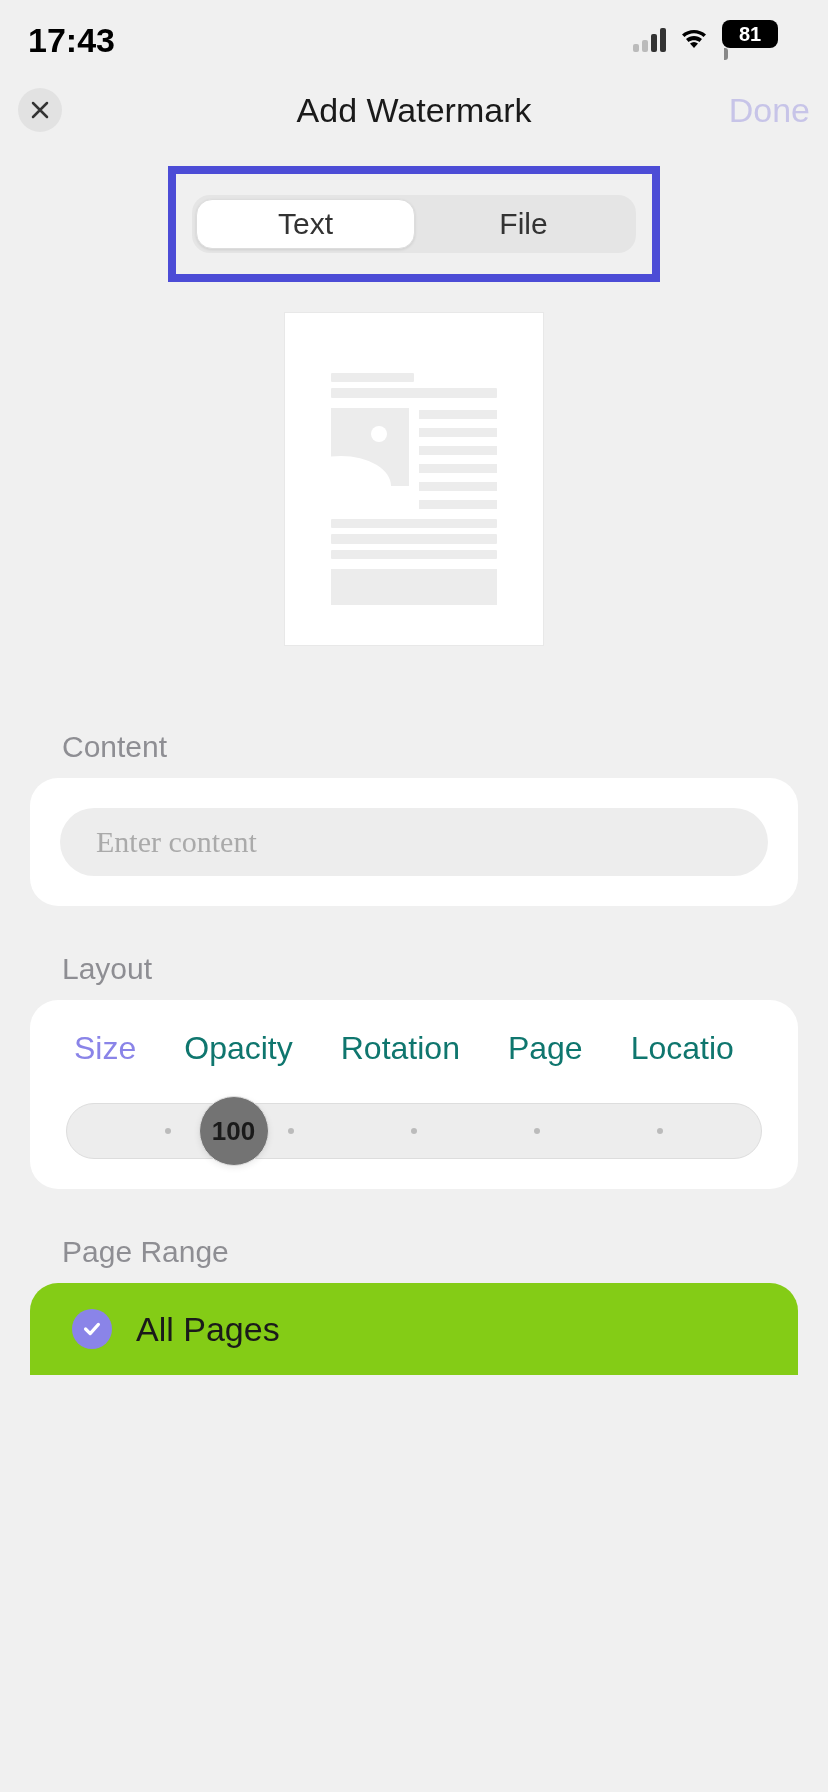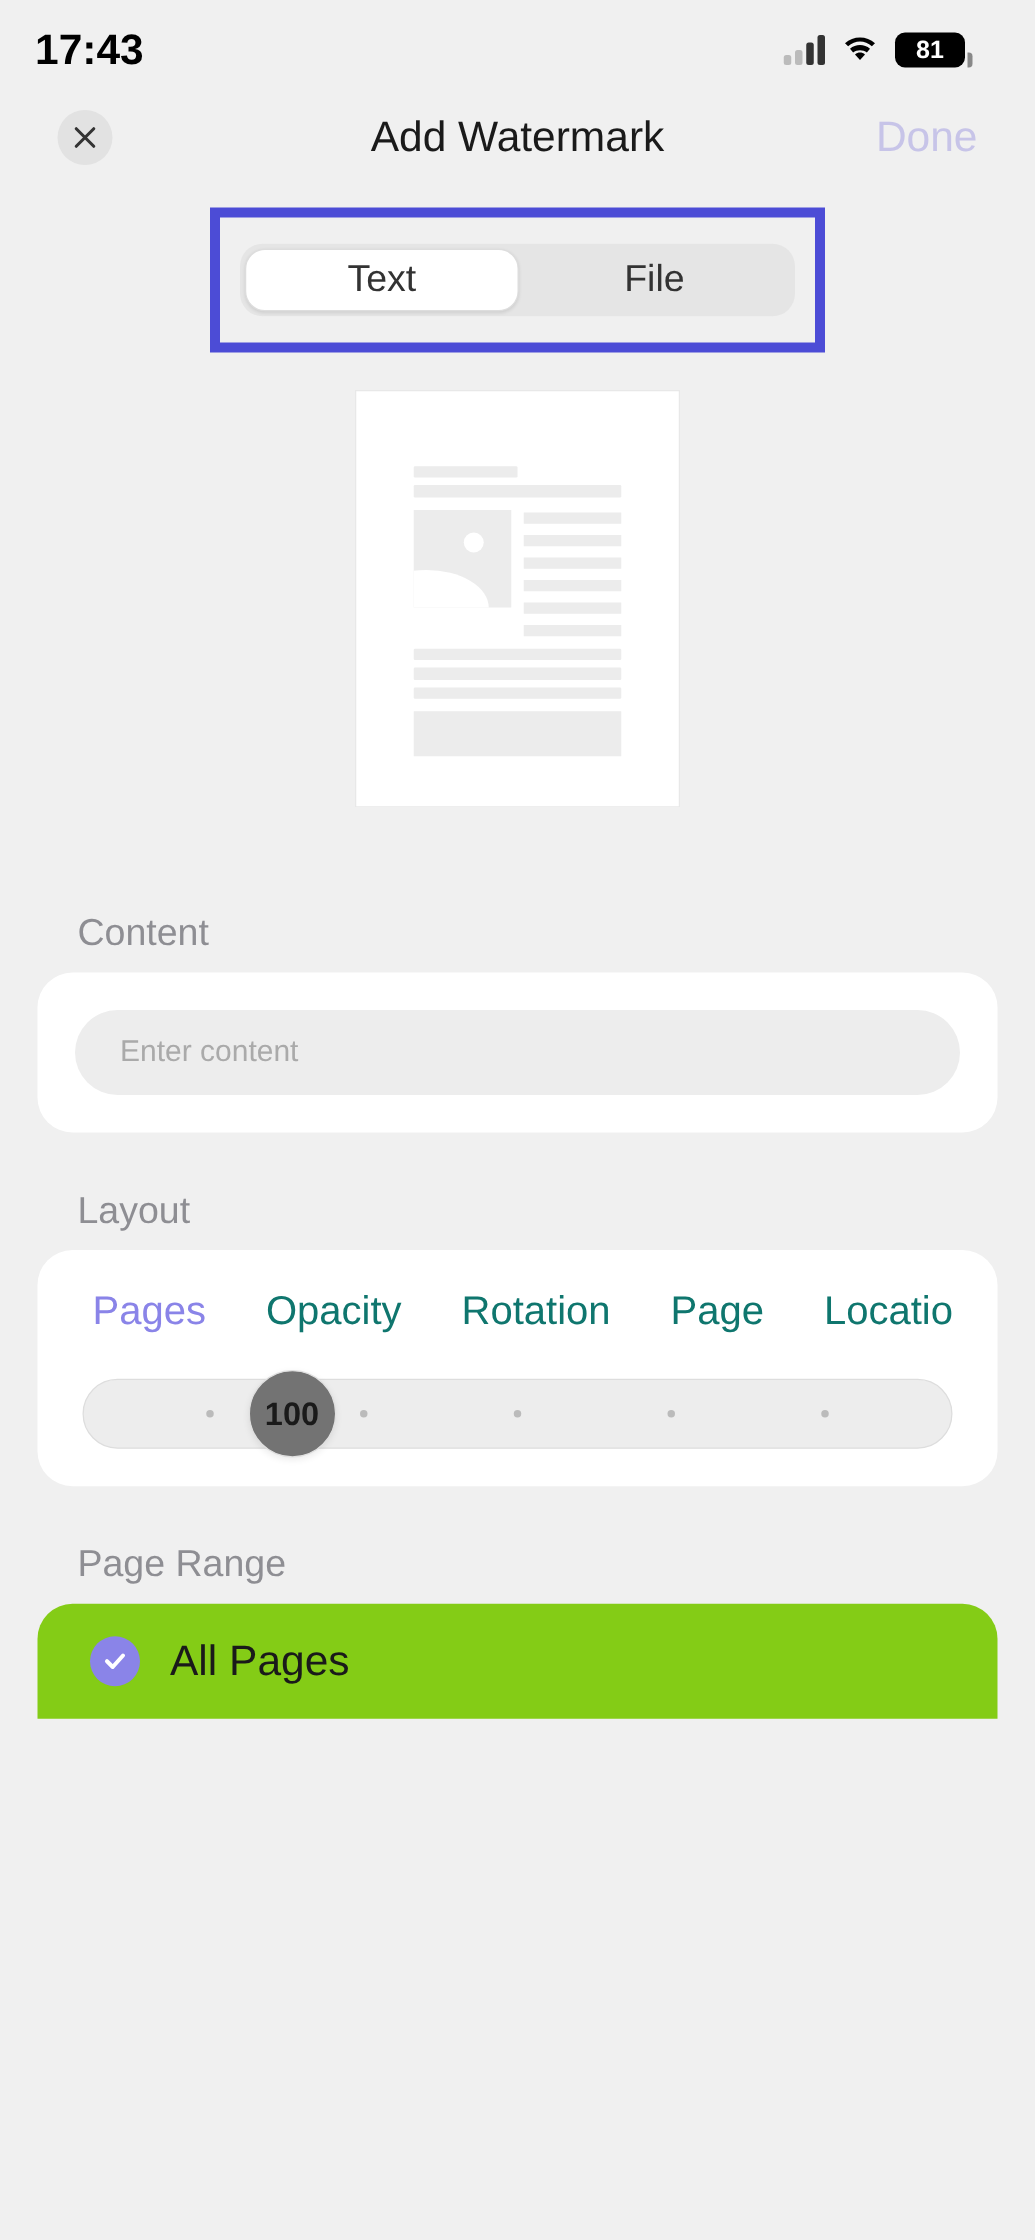--- a/index.html
+++ b/index.html
@@ -49,21 +49,22 @@
       border-radius: 2px;
     }
     
     .wifi-icon svg {
       width: 36px;
       height: 28px;
     }
     
     .battery {
       display: flex;
-      align-items: flex-end;
+      align-items: flex-start;
+      flex-direction: column;
     }
     
     .battery-body {
       width: 56px;
       height: 28px;
       background: #000;
       border-radius: 8px;
       display: flex;
       align-items: center;
       justify-content: center;
@@ -82,21 +83,21 @@
       color: #fff;
       font-size: 20px;
       font-weight: 700;
     }
     
     
     .header {
       display: flex;
       align-items: center;
       justify-content: space-between;
-      padding: 18px 46px;
+      padding: 18px 18px;
       height: 76px;
     }
     
     .close-btn {
       width: 44px;
       height: 44px;
       border-radius: 50%;
       background: #e2e2e2;
       display: flex;
       align-items: center;
@@ -256,23 +257,24 @@
       padding: 30px;
     }
     
     .content-input {
       width: 100%;
       height: 68px;
       background: #ededed;
       border: none;
       border-radius: 34px;
       padding: 0 36px;
-      font-size: 24px;
+      font-size: 30px;
       color: #737373;
       outline: none;
+      font-family: Liberation Serif, serif;
     }
     
     .content-input::placeholder {
       color: #aaa;
     }
     
     .format-row {
       display: flex;
       justify-content: space-around;
       align-items: center;
@@ -496,21 +498,21 @@
 </div>
 
 <div class="section-label">Content</div>
 <div class="card">
   <input class="content-input" placeholder="Enter content" style="">
 </div>
 
 <div class="section-label">Layout</div>
 <div class="card">
   <div class="layout-tabs">
-    <div class="layout-tab active">Pages</div>
+    <div class="layout-tab active">Size</div>
     <div class="layout-tab">Opacity</div>
     <div class="layout-tab">Rotation</div>
     <div class="layout-tab">Page</div>
     <div class="layout-tab">Locatio</div>
   </div>
   <div class="slider-track">
     <div class="slider-dots">
       <span></span>
         <span></span>
         <span></span>

